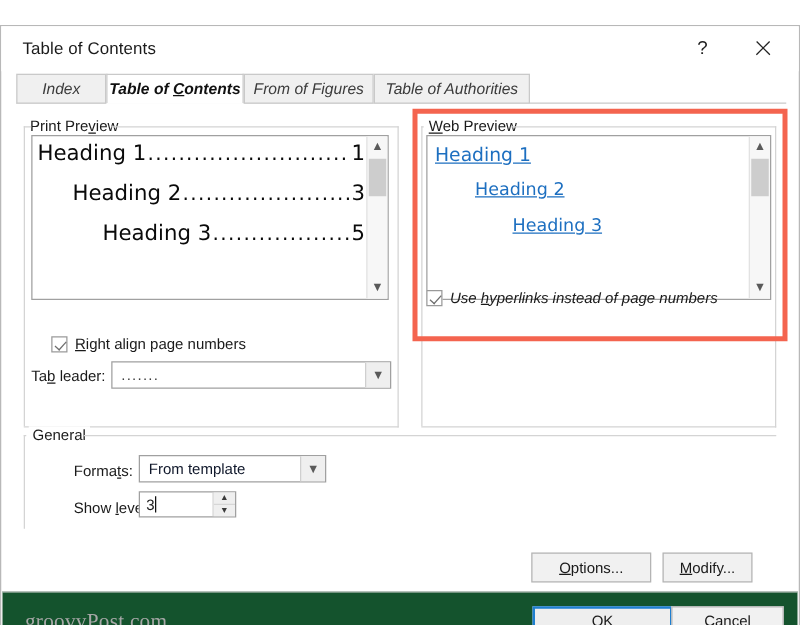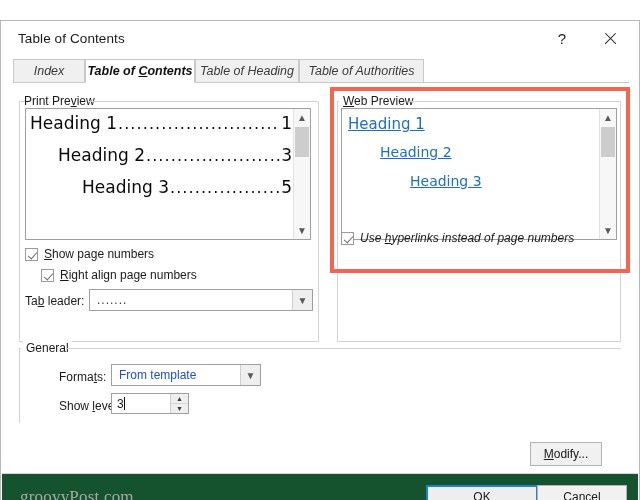--- a/index.html
+++ b/index.html
@@ -237,21 +237,21 @@
     box-sizing: border-box;
     background: #ffffff;
     border: 1px solid #a0a0a0;
     display: flex;
     align-items: center;
   }
   .combo-val {
     flex: 1 1 auto;
     padding-left: 7px;
     font-size: 12px;
-    color: #1d4ed8;
+    color: #0f172a;
     white-space: nowrap;
     overflow: hidden;
   }
   .combo-val.dots { letter-spacing: 1px; color: #3a3a3a; }
   .combo-arrow {
     flex: 0 0 auto;
     width: 19px;
     align-self: stretch;
     background: #efefef;
     border-left: 1px solid #cfcfcf;
@@ -366,21 +366,21 @@
 
   <div class="tabstrip">
     <div class="tabstrip-line"></div>
     <div class="tab" style="left:0px;width:72px;">
       <span>Index</span>
     </div>
     <div class="tab active" style="left:72px;width:110px;">
       <span>Table of <u>C</u>ontents</span>
     </div>
     <div class="tab" style="left:182px;width:104px;">
-      <span>Table of Heading</span>
+      <span>From of Figures</span>
     </div>
     <div class="tab" style="left:286px;width:125px;">
       <span>Table of Authorities</span>
     </div>
   </div>
 
   <div class="grouplabel" style="left:20px;top:73px;">
     Print Pre<u>v</u>iew
   </div>
   <div class="grouprule" style="left:18px;top:80px;width:6px;"></div>
@@ -406,24 +406,20 @@
       <span class="toc-page">5</span>
     </div>
 
     <div class="scrollbar">
       <div class="sb-arrow up">▲</div>
       <div class="sb-thumb"></div>
       <div class="sb-arrow down">▼</div>
     </div>
   </div>
 
-  <div class="cbrow" style="left:24px;top:226px;">
-    <span class="cbox checked"></span>
-    <span class="cblabel"><u>S</u>how page numbers</span>
-  </div>
   <div class="cbrow" style="left:40px;top:247px;">
     <span class="cbox checked"></span>
     <span class="cblabel"><u>R</u>ight align page numbers</span>
   </div>
 
   <div class="fieldlabel" style="left:24px;top:273px;">Ta<u>b</u> leader:</div>
   <div class="combo" style="left:88px;top:268px;width:224px;height:22px;">
     <span class="combo-val dots">.......</span>
     <span class="combo-arrow">▼</span>
   </div>
@@ -467,20 +463,23 @@
 
   <div class="fieldlabel" style="left:58px;top:378px;">Show <u>l</u>evels:</div>
   <div class="spin" style="left:110px;top:372px;width:78px;height:21px;">
     <span class="spin-val"><span>3</span><span class="caret"></span></span>
     <span class="spin-btns">
       <span class="spin-btn top">▲</span>
       <span class="spin-btn">▼</span>
     </span>
   </div>
 
+  <div class="btn" style="left:424px;top:421px;width:96px;height:24px;">
+    <span><u>O</u>ptions...</span>
+  </div>
   <div class="btn" style="left:529px;top:421px;width:72px;height:24px;">
     <span><u>M</u>odify...</span>
   </div>
 
   <div class="footer">
     <div class="watermark">groovyPost.com</div>
     <div class="btn default" style="left:424px;top:11px;width:112px;height:24px;">
       <span>OK</span>
     </div>
     <div class="btn" style="left:535px;top:11px;width:90px;height:24px;">

